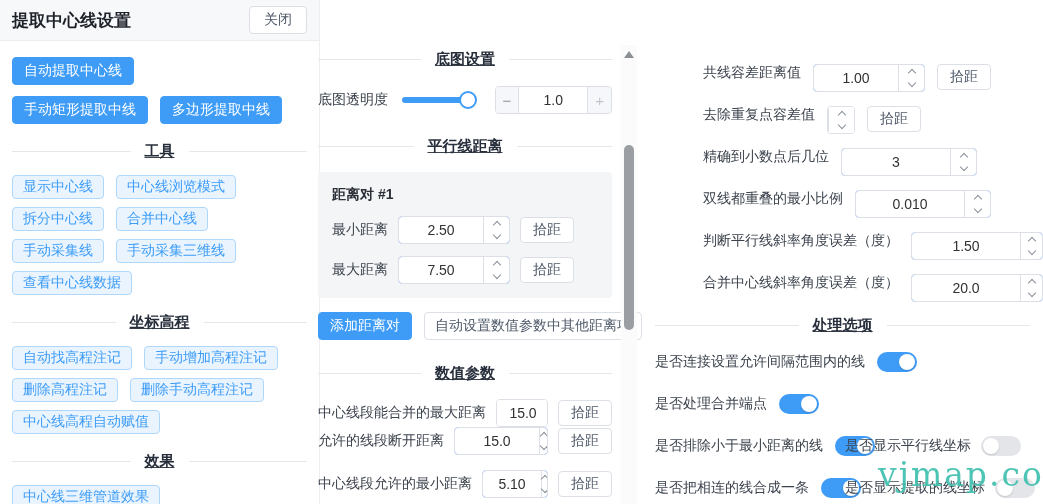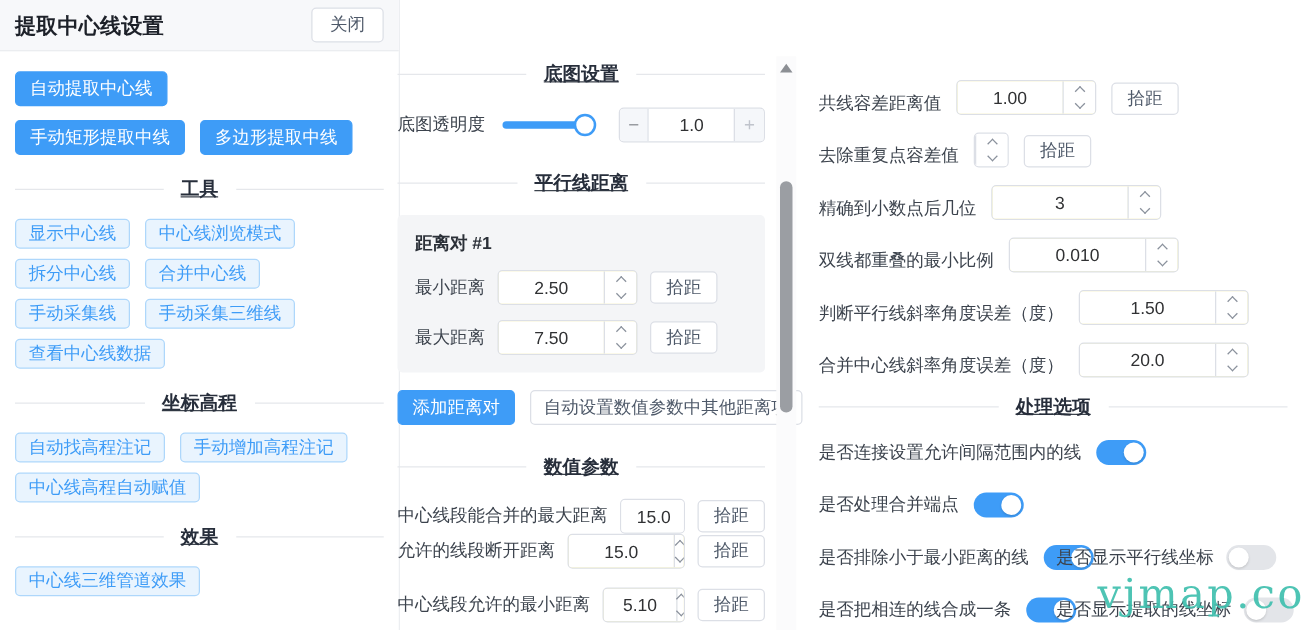--- a/index.html
+++ b/index.html
@@ -30,38 +30,38 @@
   .slider-handle { position:absolute; right:-2px; top:0; width:18px; height:18px; border-radius:50%; background:#fff; border:2px solid #3e9cf7; }
   .stepper { display:inline-flex; height:28px; border:1px solid #dcdfe6; border-radius:4px; overflow:hidden; margin-left:6px; }
   .step-btn { width:28px; background:#f5f7fa; border:none; color:#909399; font-size:15px; cursor:pointer; font-family:inherit; }
   .step-btn.minus { border-right:1px solid #dcdfe6; }
   .step-btn.plus { border-left:1px solid #dcdfe6; color:#c0c4cc; }
   .step-val { width:68px; border:none; text-align:center; font-size:14px; color:#303133; outline:none; font-family:inherit; }
   .graybox { background:#f4f5f7; border-radius:4px; margin-top:16px; padding:14px; }
   .pair-title { font-size:14px; font-weight:700; color:#2b3038; margin-bottom:12px; }
   .frow { display:flex; align-items:center; gap:10px; margin-top:12px; }
   .frow.first { margin-top:0; }
-  .numgrp { display:inline-flex; height:28px; border:1px solid #dcdfe6; border-radius:4px; background:#fef9c3; overflow:hidden; }
+  .numgrp { display:inline-flex; height:28px; border:1px solid #dcdfe6; border-radius:4px; background:#3b82f6; overflow:hidden; }
   .numin { border:none; text-align:center; font-size:14px; color:#303133; outline:none; font-family:inherit; background:#fff; }
   .spin { display:flex; flex-direction:column; align-items:center; justify-content:center; width:26px; gap:4px; border-left:1px solid #dcdfe6; background:#fff; cursor:pointer; }
   .cu { width:6px; height:6px; border-left:1px solid #8a919c; border-top:1px solid #8a919c; transform:rotate(45deg); display:block; }
   .cd { width:6px; height:6px; border-left:1px solid #8a919c; border-top:1px solid #8a919c; transform:rotate(225deg); display:block; }
   .pick { padding:3px 12px !important; }
   .mid-btn-row { display:flex; gap:12px; margin-top:14px; }
   .mid .sec { margin:22px 0 0 0; }
   .mid .sec.tight { margin-top:24px; }
 
   
   .vscroll { position:absolute; left:621px; top:45px; width:16px; height:459px; background:#fbfbfc; }
   .scroll-up { position:absolute; left:3px; top:6px; width:0; height:0; border-left:5px solid transparent; border-right:5px solid transparent; border-bottom:7px solid #8c8f94; }
   .scroll-thumb { position:absolute; left:3px; top:100px; width:10px; height:185px; border-radius:5px; background:#9b9ea3; }
 
   
   .rightcol { position:absolute; left:655px; top:50px; width:388px; }
-  .rrow { display:flex; align-items:flex-end; gap:12px; height:28px; margin-top:14px; position:relative; }
+  .rrow { display:flex; align-items:flex-start; gap:12px; height:28px; margin-top:14px; position:relative;margin-left:48px; }
   .rrow.first { margin-top:14px; }
   .rightcol .sec { margin:14px 0 0 0; width:375px; }
   .trow { display:flex; align-items:center; gap:12px; height:22px; margin-top:20px; position:relative; }
   .toggle { position:relative; width:40px; height:20px; border-radius:10px; background:#e3e5e9; flex:0 0 auto; cursor:pointer; }
   .toggle .knob { position:absolute; top:2px; left:2px; width:16px; height:16px; border-radius:50%; background:#fff; box-shadow:0 1px 2px rgba(0,0,0,.15); }
   .toggle.on { background:#3e9cf7; }
   .toggle.on .knob { left:auto; right:2px; }
   .second { position:absolute; left:190px; top:0; height:22px; display:flex; align-items:center; gap:10px; white-space:nowrap; }
 
   
@@ -108,20 +108,24 @@
       </div>
 
       <div class="sec">
         <span class="line"></span>
         <span class="sec-t">坐标高程</span>
         <span class="line"></span>
       </div>
       <div class="btn-row" style="margin-bottom:8px">
         <button class="btn lite">自动找高程注记</button>
         <button class="btn lite">手动增加高程注记</button>
+      </div>
+      <div class="btn-row" style="margin-bottom:8px">
+        <button class="btn lite">删除高程注记</button>
+        <button class="btn lite">删除手动高程注记</button>
       </div>
       <div class="btn-row" style="margin-bottom:0">
         <button class="btn lite">中心线高程自动赋值</button>
       </div>
 
       <div class="sec">
         <span class="line"></span>
         <span class="sec-t">效果</span>
         <span class="line"></span>
       </div>

